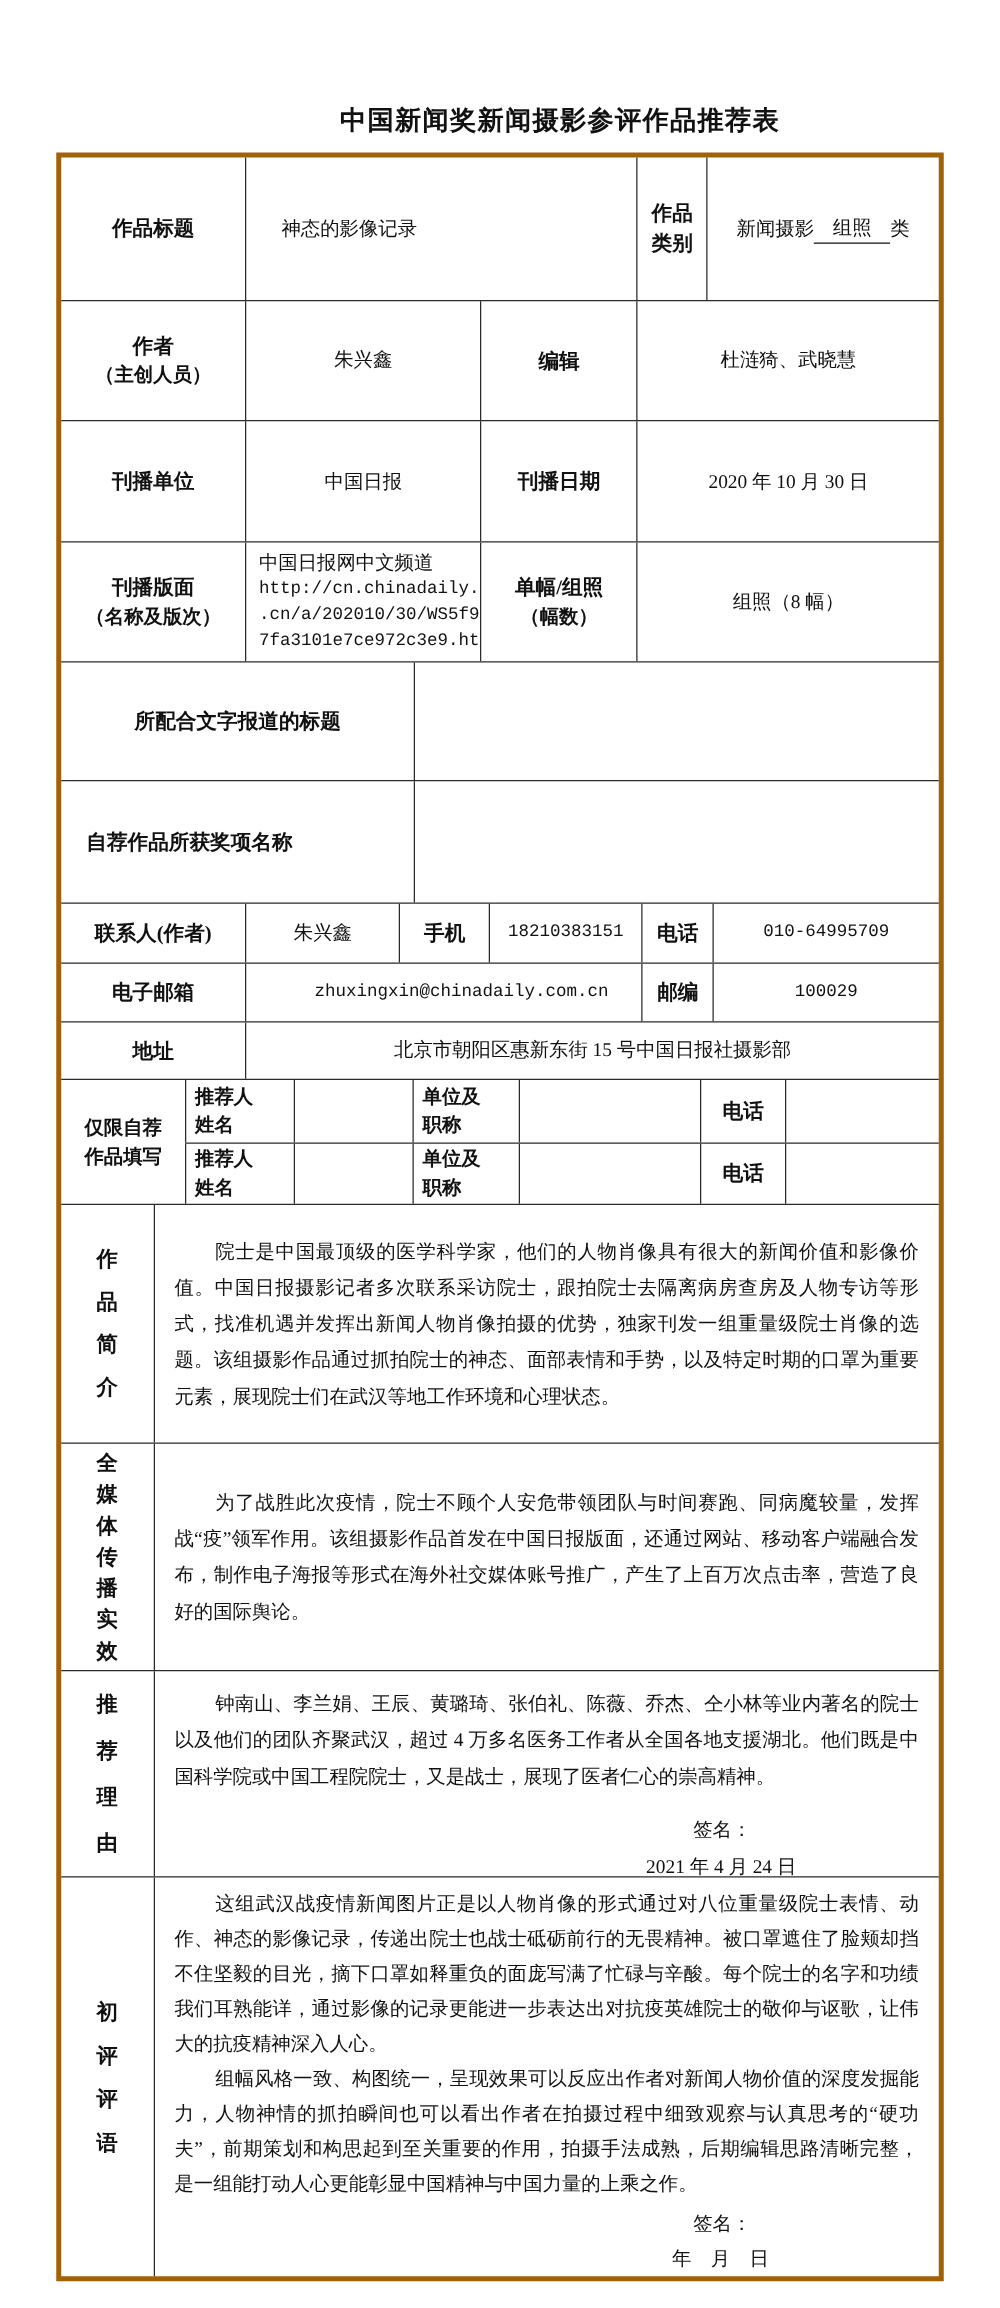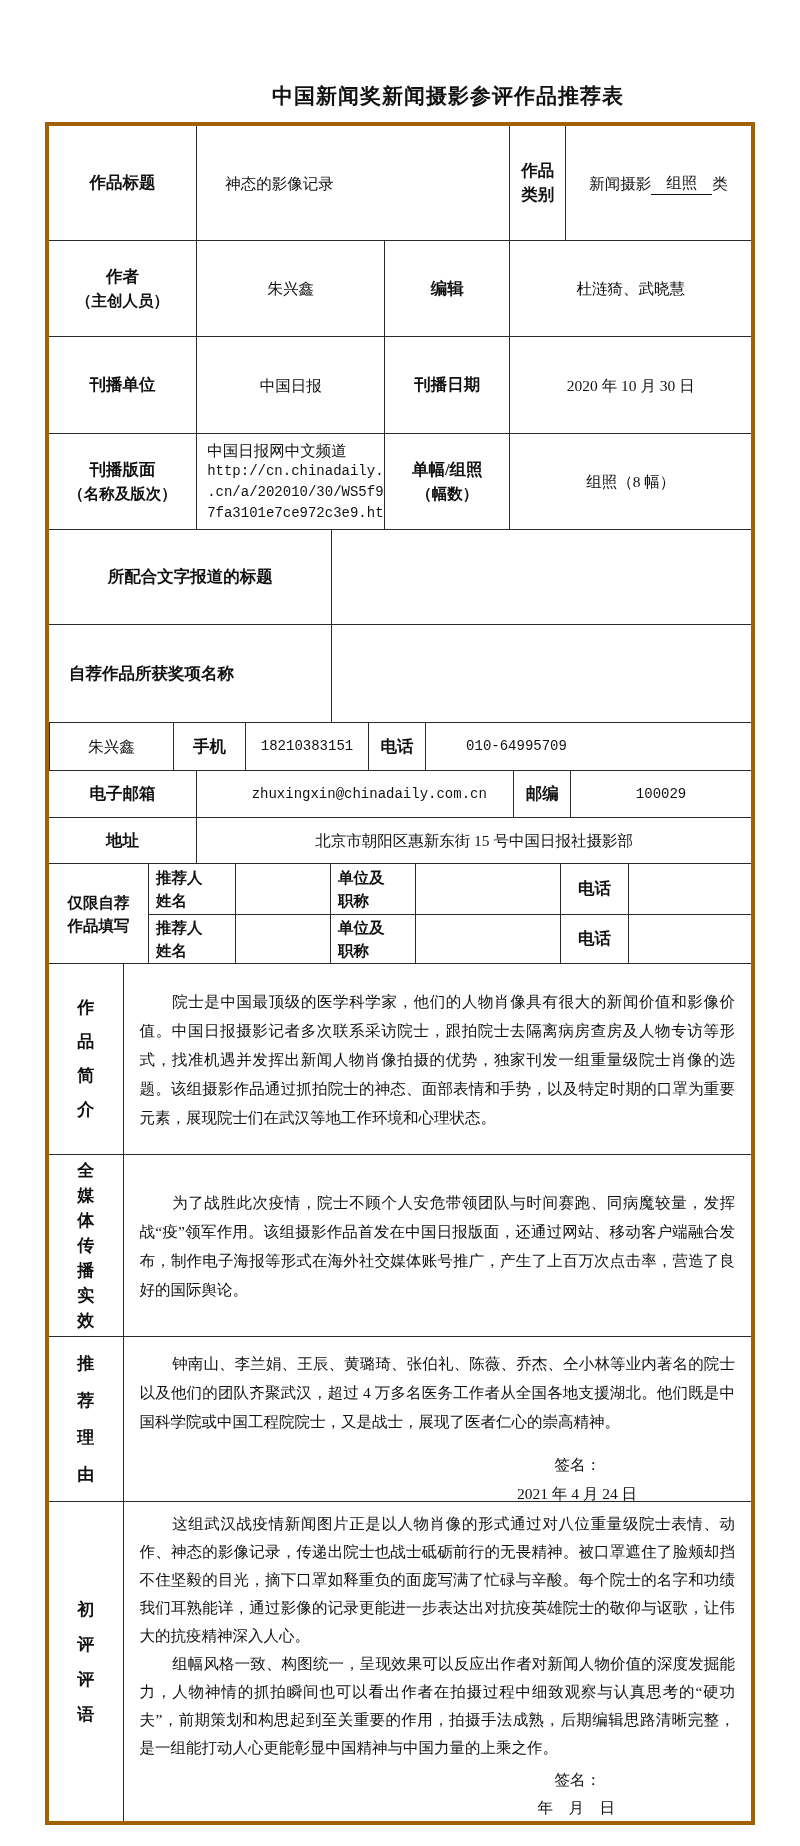--- a/index.html
+++ b/index.html
@@ -133,20 +133,23 @@
     <div class="row" style="height:97px;">
       <div class="c cf leftpad" style="width:284px;padding-left:20px;">
         <span class="lbl">自荐作品所获奖项名称</span>
       </div>
       <div class="c" style="width:422px;">
         <span class="val"></span>
       </div>
     </div>
 
     <div class="row" style="height:47px;">
+      <div class="c cf" style="width:148px;">
+        <span class="lbl">联系人(作者)</span>
+      </div>
       <div class="c" style="width:124px;">
         <span class="val">朱兴鑫</span>
       </div>
       <div class="c" style="width:72px;">
         <span class="lbl">手机</span>
       </div>
       <div class="c" style="width:123px;">
         <span class="val mono">18210383151</span>
       </div>
       <div class="c" style="width:57px;">

